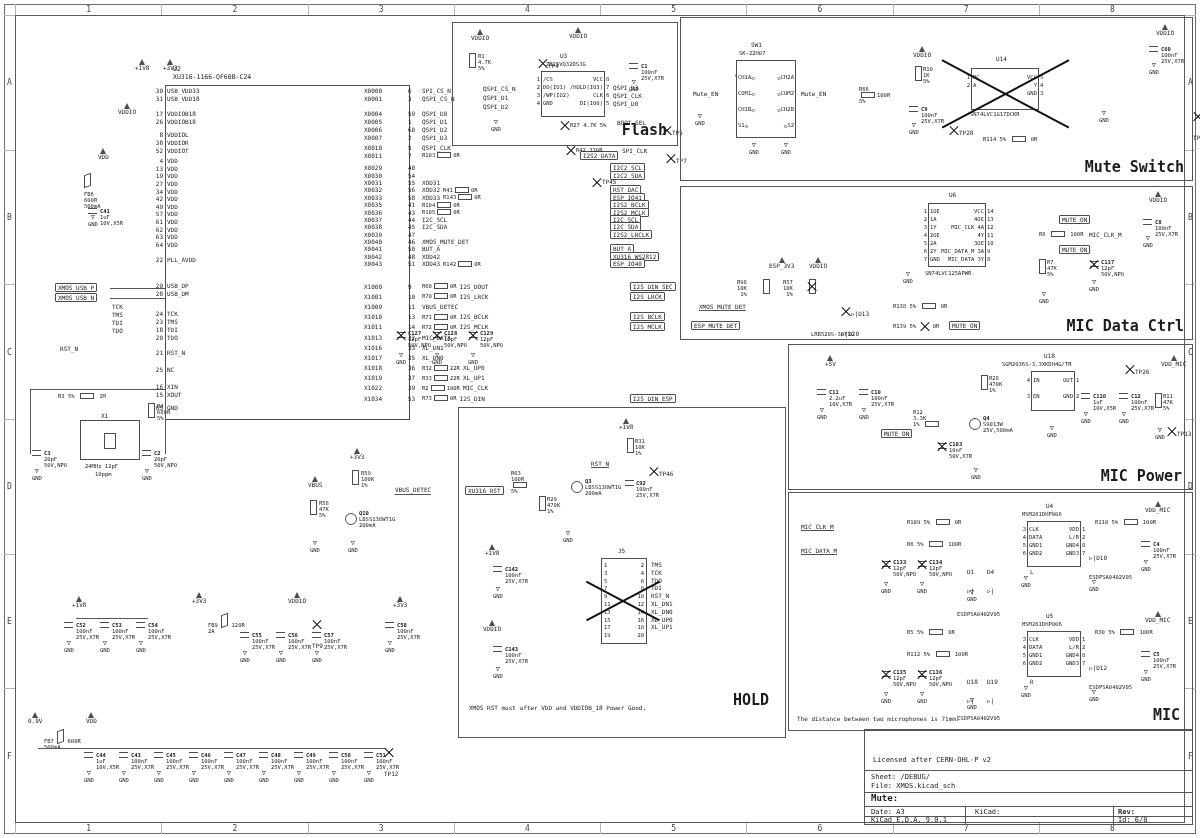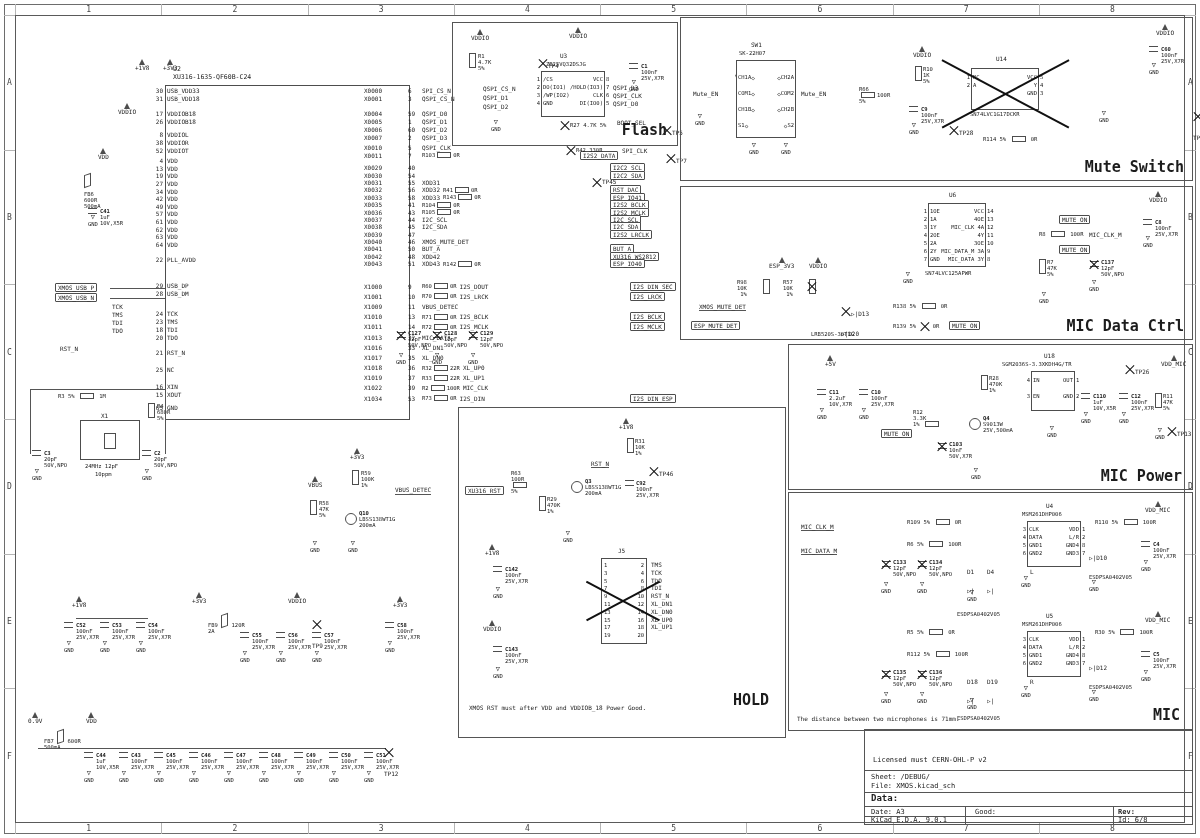--- a/index.html
+++ b/index.html
@@ -95,21 +95,21 @@
       <div>B</div>
       <div>C</div>
       <div>D</div>
       <div>E</div>
       <div>F</div>
   </div>
 
   <div class="abs" style="left:165px;top:85px;width:245px;height:335px">
     <div class="abs" style="inset:0;border:1.3px solid #4d4d4d"></div>
     <div class="abs t65" style="left:8px;top:-19px">U2</div>
-    <div class="abs t65" style="left:8px;top:-11px">XU316-1635-QF60B-C24</div>
+    <div class="abs t65" style="left:8px;top:-11px">XU316-1166-QF60B-C24</div>
     <div class="abs pwr" style="left:-30px;top:-26px">
         <i class="pa"></i>
         <span>+1V8</span>
       </div>
     <div class="abs pwr" style="left:-2px;top:-26px">
         <i class="pa"></i>
         <span>+3V3</span>
       </div>
 
     <div class="abs" style="left:-26px;top:1px">
@@ -1550,29 +1550,29 @@
             <i class="cg"></i>
             <span class="gt" style="margin-top:12px"></span>
             <span>GND</span>
           </div>
         <div><span class="b">C51</span><br><span>100nF</span><br><span>25V,X7R</span></div>
         </div>
     </div>
   </div>
 
   <div class="secbox" style="left:864px;top:729px;width:327px;height:94px">
-    <div class="abs t7" style="left:8px;top:26px">Licensed must CERN-OHL-P v2</div>
+    <div class="abs t7" style="left:8px;top:26px">Licensed after CERN-OHL-P v2</div>
     <div class="abs" style="left:0;top:40px;right:0;border-top:1px solid #555"></div>
     <div class="abs t7" style="left:6px;top:43px">Sheet: /DEBUG/</div>
     <div class="abs t7" style="left:6px;top:52px">File: XMOS.kicad_sch</div>
     <div class="abs" style="left:0;top:62px;right:0;border-top:1px solid #555"></div>
-    <div class="abs t7 b" style="left:6px;top:64px;font-size:9px">Data:</div>
+    <div class="abs t7 b" style="left:6px;top:64px;font-size:9px">Mute:</div>
     <div class="abs" style="left:0;top:76px;right:0;border-top:1px solid #555"></div>
     <div class="abs t7" style="left:6px;top:78px">Date: A3</div>
-    <div class="abs t7" style="left:110px;top:78px">Good:</div>
+    <div class="abs t7" style="left:110px;top:78px">KiCad:</div>
     <div class="abs wv" style="left:100px;top:76px;height:18px"></div>
     <div class="abs wv" style="left:248px;top:76px;height:18px"></div>
     <div class="abs t7 b" style="left:253px;top:78px">Rev:</div>
     <div class="abs" style="left:0;top:86px;right:0;border-top:1px solid #555"></div>
     <div class="abs t7" style="left:6px;top:86px">KiCad E.D.A. 9.0.1</div>
     <div class="abs t7" style="left:253px;top:86px">Id: 6/8</div>
   </div>
 
 </div>
 

